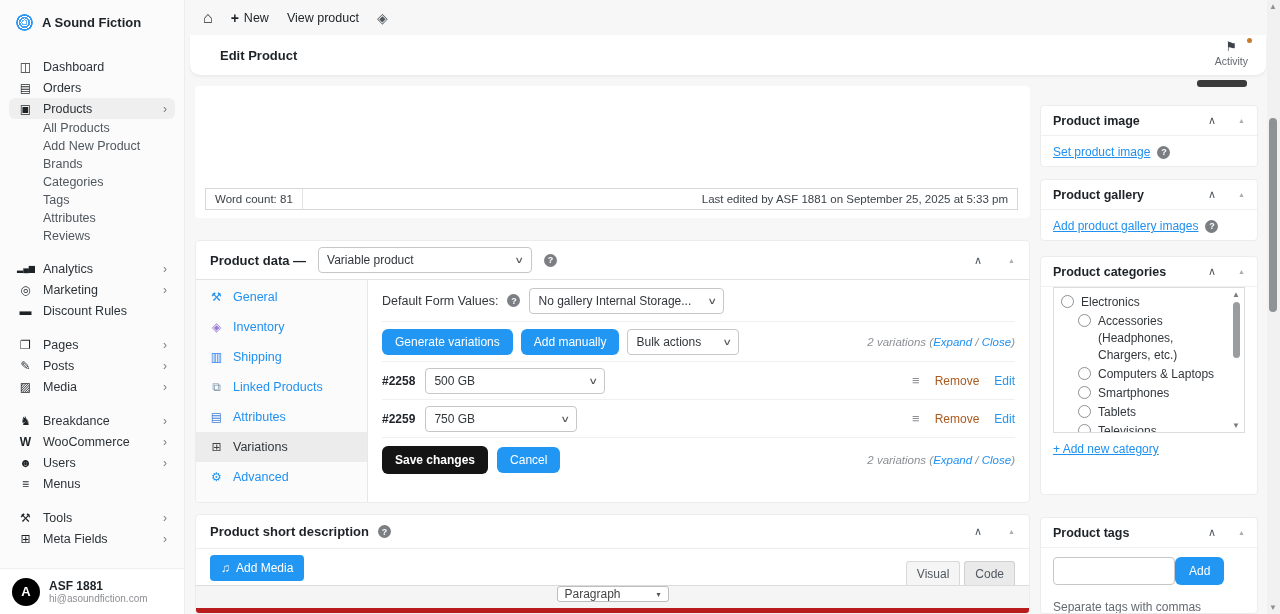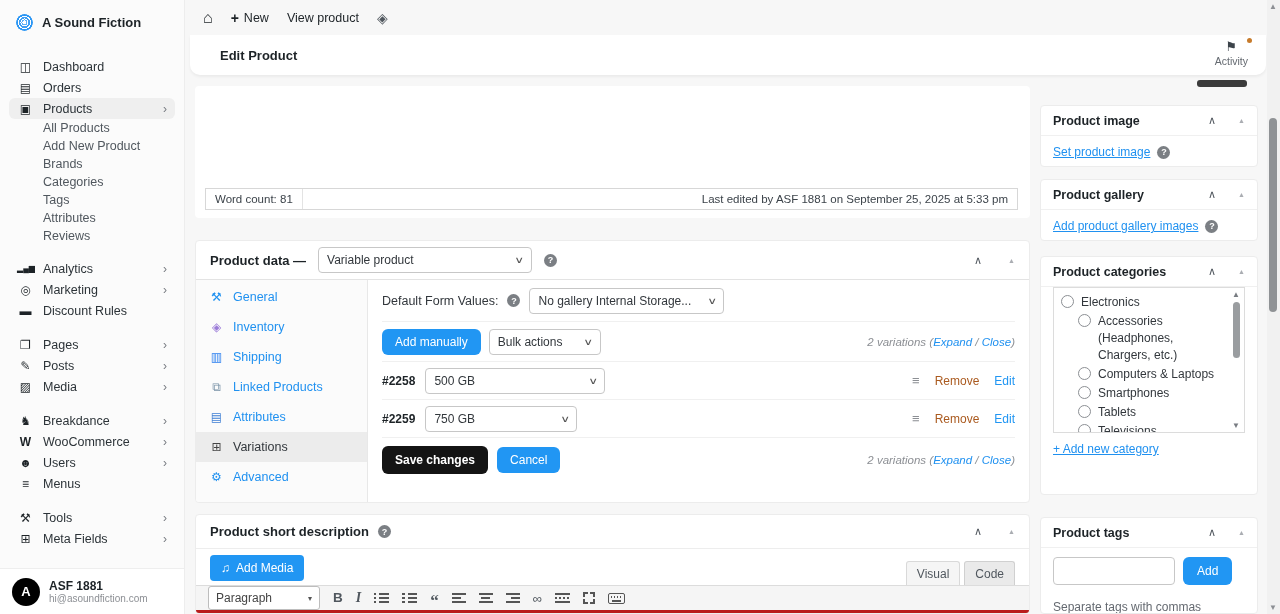--- a/index.html
+++ b/index.html
@@ -89,21 +89,21 @@
   .short-desc { position:absolute; top:514px; width:835px; height:100px; overflow:hidden; }
   .sd-header { height:34px; display:flex; align-items:center; gap:9px; padding:0 14px; border-bottom:1px solid #ededed; }
   .sd-title { font-size:13px; font-weight:bold; color:#1d2327; }
   .sd-header-right { margin-left:auto; display:flex; align-items:center; gap:26px; }
   .sd-mediarow { height:36px; display:flex; align-items:flex-end; padding:0 14px 0 14px; position:relative; }
   .btn-media { display:inline-flex; align-items:center; gap:6px; background:#2196f3; color:#fff; border:none; border-radius:4px; height:26px; padding:0 11px; font-size:12px; font-family:inherit; cursor:pointer; margin-bottom:4px; }
   .sd-tabs { margin-left:auto; display:flex; gap:4px; }
   .ed-tab { height:24px; padding:0 10px; font-size:12px; display:flex; align-items:center; border-radius:3px 3px 0 0; cursor:pointer; }
   .ed-tab.visual { background:#f5f5f5; border:1px solid #d9d9d9; border-bottom:none; color:#50575e; }
   .ed-tab.code { background:#eaeaea; border:1px solid #d0d0d0; border-bottom:none; color:#50575e; }
-  .sd-toolbar { height:30px; background:#f5f5f5; border-top:1px solid #dcdcdc; border-bottom:5px solid #b91c1c; display:flex; align-items:center; gap:13px; padding:0 12px; }
+  .sd-toolbar { height:30px; background:#f5f5f5; border-top:1px solid #dcdcdc; border-bottom:7px solid #b91c1c; display:flex; align-items:center; gap:13px; padding:0 12px;flex-direction:column; }
   .para-sel { height:24px; width:112px; background:#fff; border:1px solid #bdbdbd; border-radius:3px; display:inline-flex; align-items:center; justify-content:space-between; padding:0 7px; font-size:12px; color:#444; cursor:pointer; }
   .para-sel .d-ar { font-size:8px; color:#555; }
   .tb-i { color:#50575e; font-size:13px; cursor:pointer; line-height:1; }
   .tb-b { font-weight:bold; font-size:13.5px; }
   .tb-it { font-family:"Liberation Serif","DejaVu Serif",serif; font-style:italic; font-weight:bold; font-size:14px; }
   .tb-q { font-family:"Liberation Serif","DejaVu Serif",serif; font-weight:bold; font-size:17px; line-height:.4; position:relative; top:3px; }
   .ico { display:inline-block; background-repeat:no-repeat; cursor:pointer; }
   .ico-ul { width:15px; height:10px; background-image:linear-gradient(#555,#555),linear-gradient(#555,#555),linear-gradient(#555,#555),linear-gradient(#555,#555),linear-gradient(#555,#555),linear-gradient(#555,#555); background-position:0 0,5px 0,0 4px,5px 4px,0 8px,5px 8px; background-size:2px 2px,10px 2px,2px 2px,10px 2px,2px 2px,10px 2px; }
   .ico-ol { width:15px; height:10px; background-image:linear-gradient(#555,#555),linear-gradient(#555,#555),linear-gradient(#555,#555),linear-gradient(#555,#555),linear-gradient(#555,#555),linear-gradient(#555,#555); background-position:0 0,6px 0,0 4px,6px 4px,0 8px,6px 8px; background-size:3px 2px,9px 2px,3px 2px,9px 2px,3px 2px,9px 2px; }
   .ico-al { width:14px; height:10px; background-image:linear-gradient(#555,#555),linear-gradient(#555,#555),linear-gradient(#555,#555); background-position:left 0 top 0,left 0 top 4px,left 0 top 8px; background-size:14px 2px,9px 2px,14px 2px; }
@@ -129,21 +129,21 @@
   .cat-box { position:relative; margin:0 12px; border:1px solid #dcdcdc; height:146px; padding:5px 16px 5px 7px; overflow:hidden; background:#fff; }
   .cat-item { display:flex; align-items:flex-start; gap:7px; font-size:12px; color:#32373c; line-height:17px; padding:1px 0; }
   .cat-item.ind { padding-left:17px; }
   .radio { width:13px; height:13px; border:1px solid #8c8f94; border-radius:50%; background:#fff; flex:none; margin-top:1px; cursor:pointer; }
   .cat-scroll { position:absolute; top:2px; right:2px; bottom:2px; width:11px; }
   .cat-scroll .sc-up { position:absolute; top:0; left:1px; font-size:8px; color:#787c82; }
   .cat-scroll .sc-dn { position:absolute; bottom:0; left:1px; font-size:8px; color:#787c82; }
   .cat-thumb { position:absolute; top:12px; left:2px; width:7px; height:56px; border-radius:4px; background:#9a9da0; }
   .addcat { display:inline-block; margin:9px 12px 4px 12px; }
 
-  .tag-row { display:flex; align-items:center; gap:8px; }
+  .tag-row { display:flex; align-items:center; }
   .tag-input { width:122px; height:28px; border:1px solid #c7c7c7; border-radius:4px; font-size:12px; padding:0 7px; font-family:inherit; }
   .btn-add { background:#2196f3; color:#fff; border:none; border-radius:6px; height:28px; padding:0 14px; font-size:12px; font-family:inherit; cursor:pointer; }
   .tag-hint { font-size:12px; color:#646970; margin-top:15px; }
 
   
   .pg-scroll { position:absolute; right:0; top:0; width:13px; height:614px; background:#f1f1f1; }
   .pg-scroll .sc-up { position:absolute; top:2px; left:2px; font-size:8px; color:#8c8f94; }
   .pg-scroll .sc-dn { position:absolute; bottom:2px; left:2px; font-size:8px; color:#8c8f94; }
   .pg-thumb { position:absolute; top:118px; left:2px; width:8px; height:194px; background:#8f9295; border-radius:5px; }
 </style>
@@ -321,20 +321,21 @@
         <div class="pd-content">
           <div class="pd-row row-default">
             <span class="lbl">Default Form Values:</span>
             <span class="help-dot">?</span>
             <span class="sel" style="width:195px">
               <span>No gallery Internal Storage...</span>
               <span class="v-chev">∨</span>
             </span>
           </div>
           <div class="pd-row row-actions">
+            <button class="btn-blue">Generate variations</button>
             <button class="btn-blue">Add manually</button>
             <span class="sel" style="width:112px">
               <span>Bulk actions</span>
               <span class="v-chev">∨</span>
             </span>
             <span class="vsum">
               <span>2 variations (</span><a>Expand</a><span> / </span><a>Close</a><span>)</span>
             </span>
           </div>
           <div id="variation-rows">

